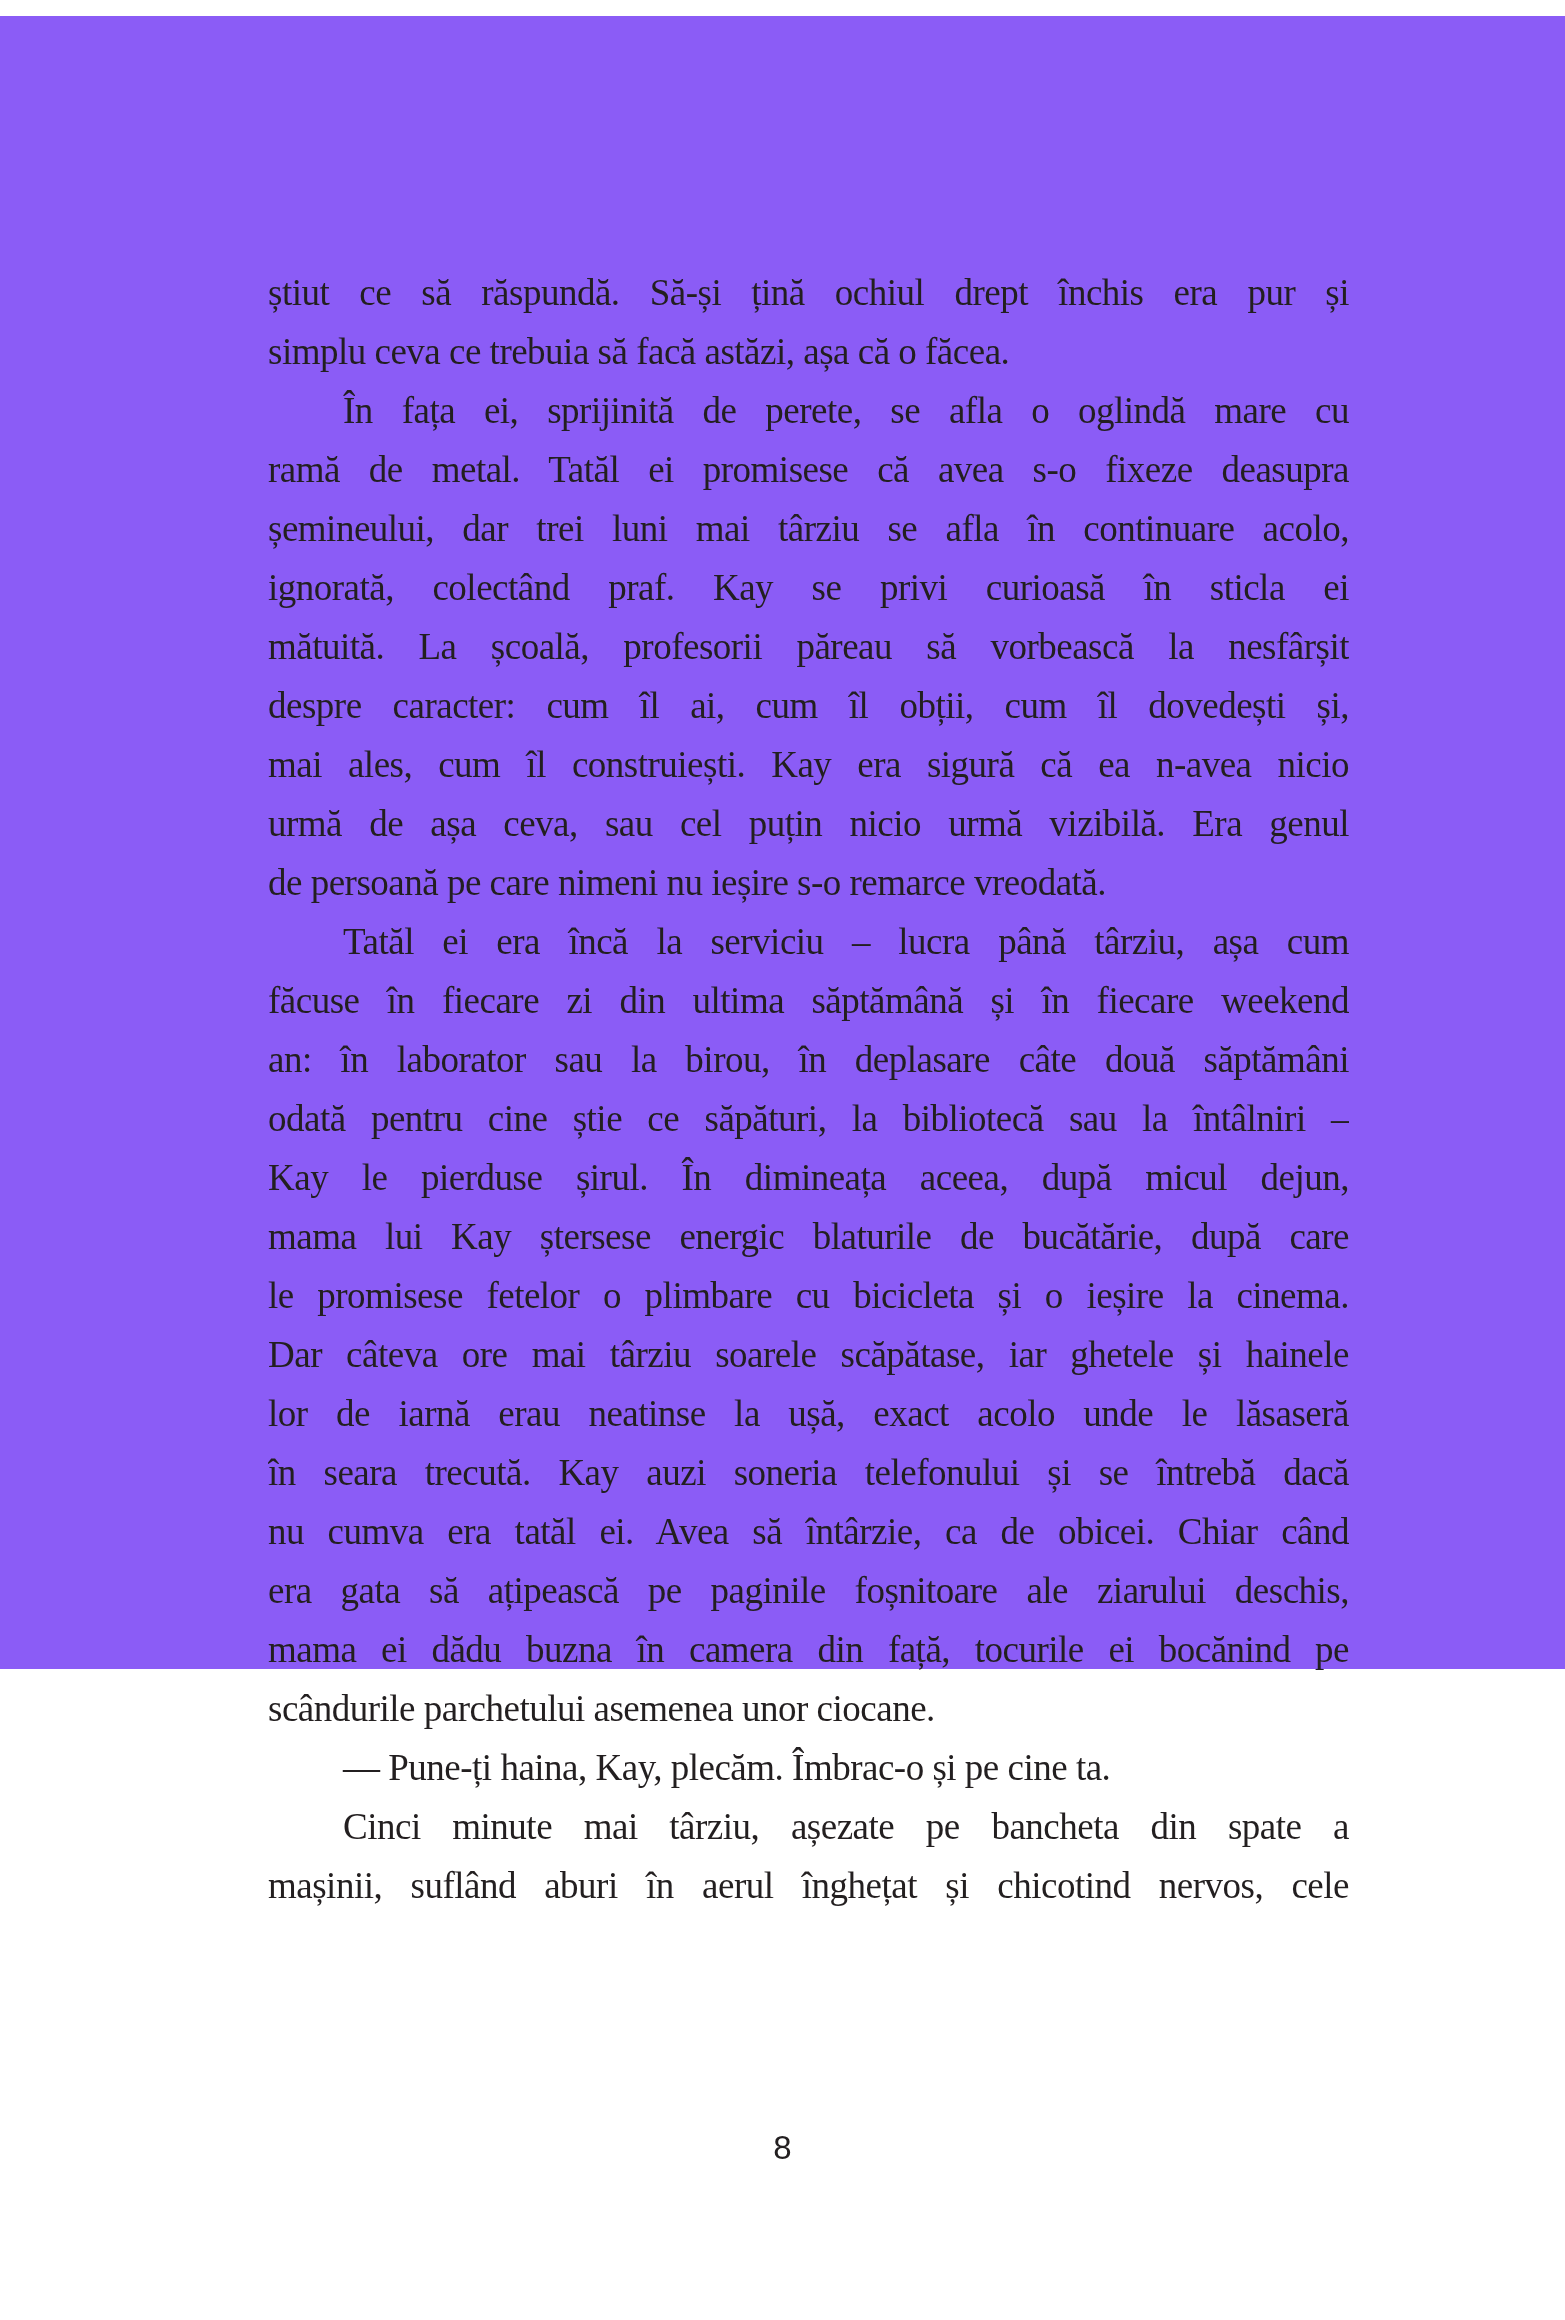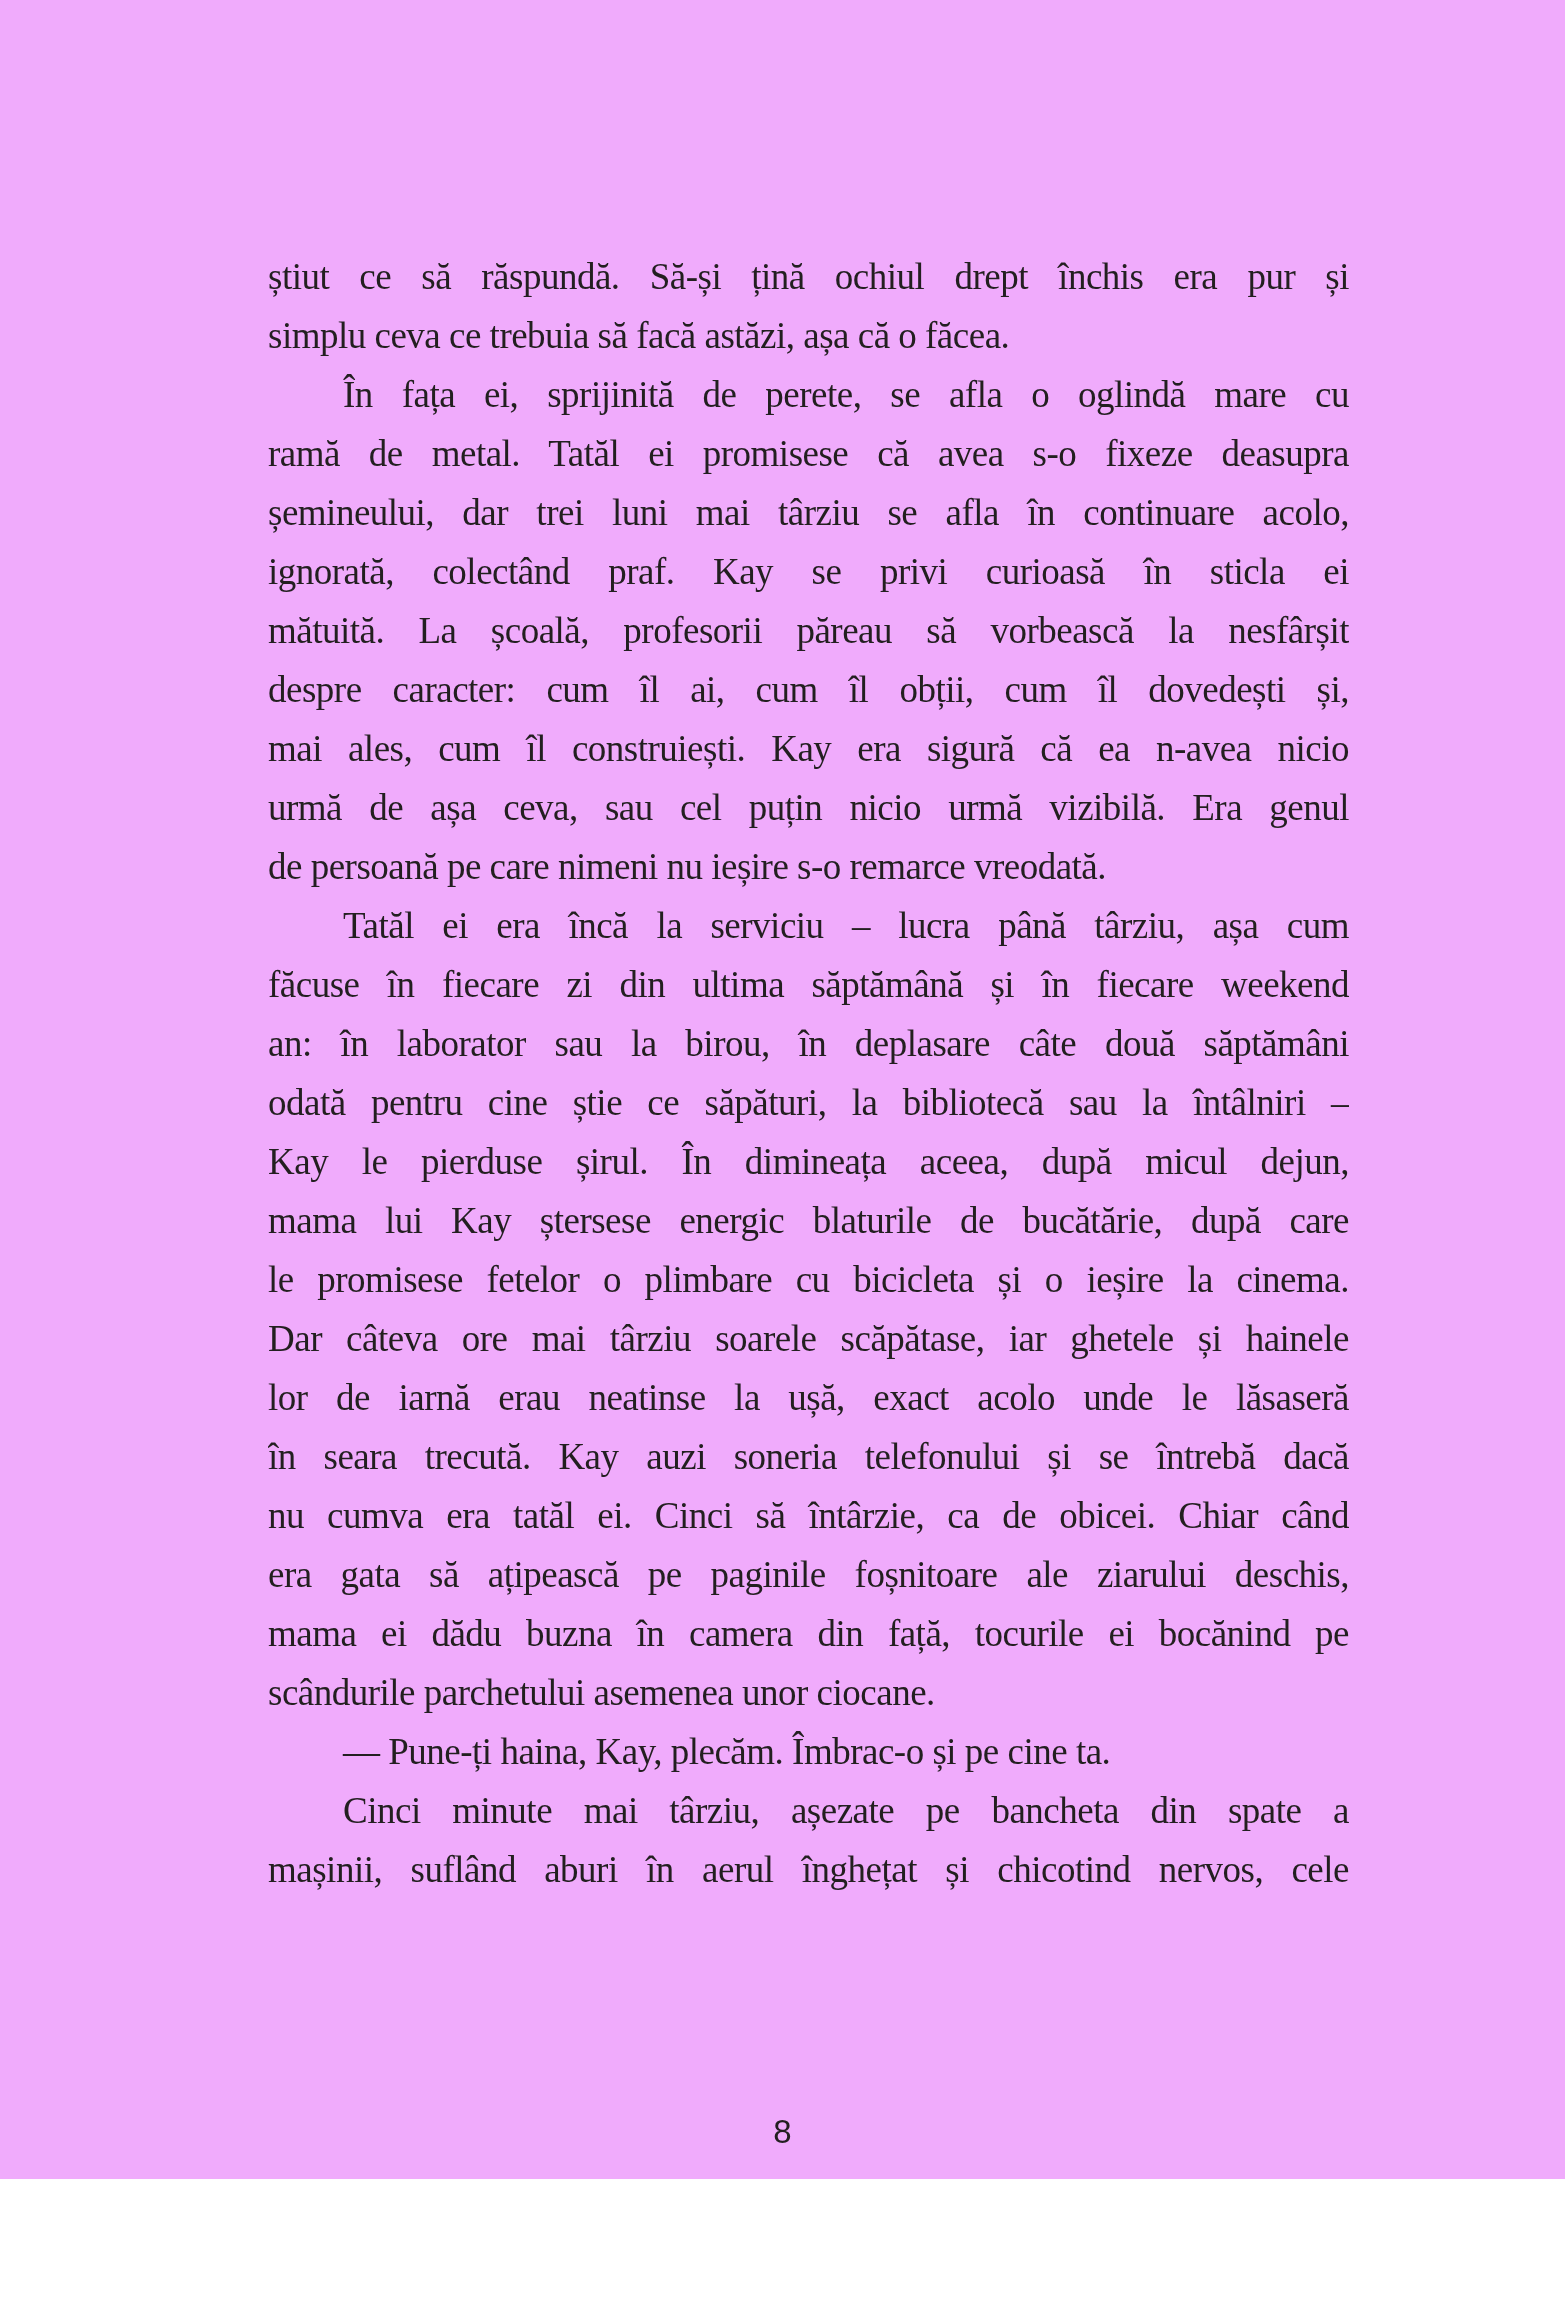--- a/index.html
+++ b/index.html
@@ -8,24 +8,24 @@
     background: #ffffff;
   }
   body {
     width: 1565px;
     height: 2321px;
     position: relative;
     overflow: hidden;
   }
   .page {
     position: absolute;
-    left: 0; top: 0;
+    left: 0; top: 16px;
     width: 1565px;
-    height: 2179px;
-    background: #f0abfc;
+    height: 1653px;
+    background: #8b5cf6;
   }
   .text-block {
     position: absolute;
     left: 268px;
     top: 247px;
     width: 1081px;
     font-family: "Liberation Serif", "DejaVu Serif", serif;
     font-size: 37px;
     color: #231f20;
     line-height: 59px;
@@ -81,21 +81,21 @@
         <span class="line indent">Tatăl ei era încă la serviciu – lucra până târziu, așa cum</span>
         <span class="line">făcuse în fiecare zi din ultima săptămână și în fiecare weekend</span>
         <span class="line">an: în laborator sau la birou, în deplasare câte două săptămâni</span>
         <span class="line">odată pentru cine știe ce săpături, la bibliotecă sau la întâlniri –</span>
         <span class="line">Kay le pierduse șirul. În dimineața aceea, după micul dejun,</span>
         <span class="line">mama lui Kay ștersese energic blaturile de bucătărie, după care</span>
         <span class="line">le promisese fetelor o plimbare cu bicicleta și o ieșire la cinema.</span>
         <span class="line">Dar câteva ore mai târziu soarele scăpătase, iar ghetele și hainele</span>
         <span class="line">lor de iarnă erau neatinse la ușă, exact acolo unde le lăsaseră</span>
         <span class="line">în seara trecută. Kay auzi soneria telefonului și se întrebă dacă</span>
-        <span class="line">nu cumva era tatăl ei. Cinci să întârzie, ca de obicei. Chiar când</span>
+        <span class="line">nu cumva era tatăl ei. Avea să întârzie, ca de obicei. Chiar când</span>
         <span class="line">era gata să ațipească pe paginile foșnitoare ale ziarului deschis,</span>
         <span class="line">mama ei dădu buzna în camera din față, tocurile ei bocănind pe</span>
         <span class="line last">scândurile parchetului asemenea unor ciocane.</span>
       </div>
       <div class="paragraph">
         <span class="line indent last">— Pune-ți haina, Kay, plecăm. Îmbrac-o și pe cine ta.</span>
       </div>
       <div class="paragraph">
         <span class="line indent">Cinci minute mai târziu, așezate pe bancheta din spate a</span>
         <span class="line">mașinii, suflând aburi în aerul înghețat și chicotind nervos, cele</span>

